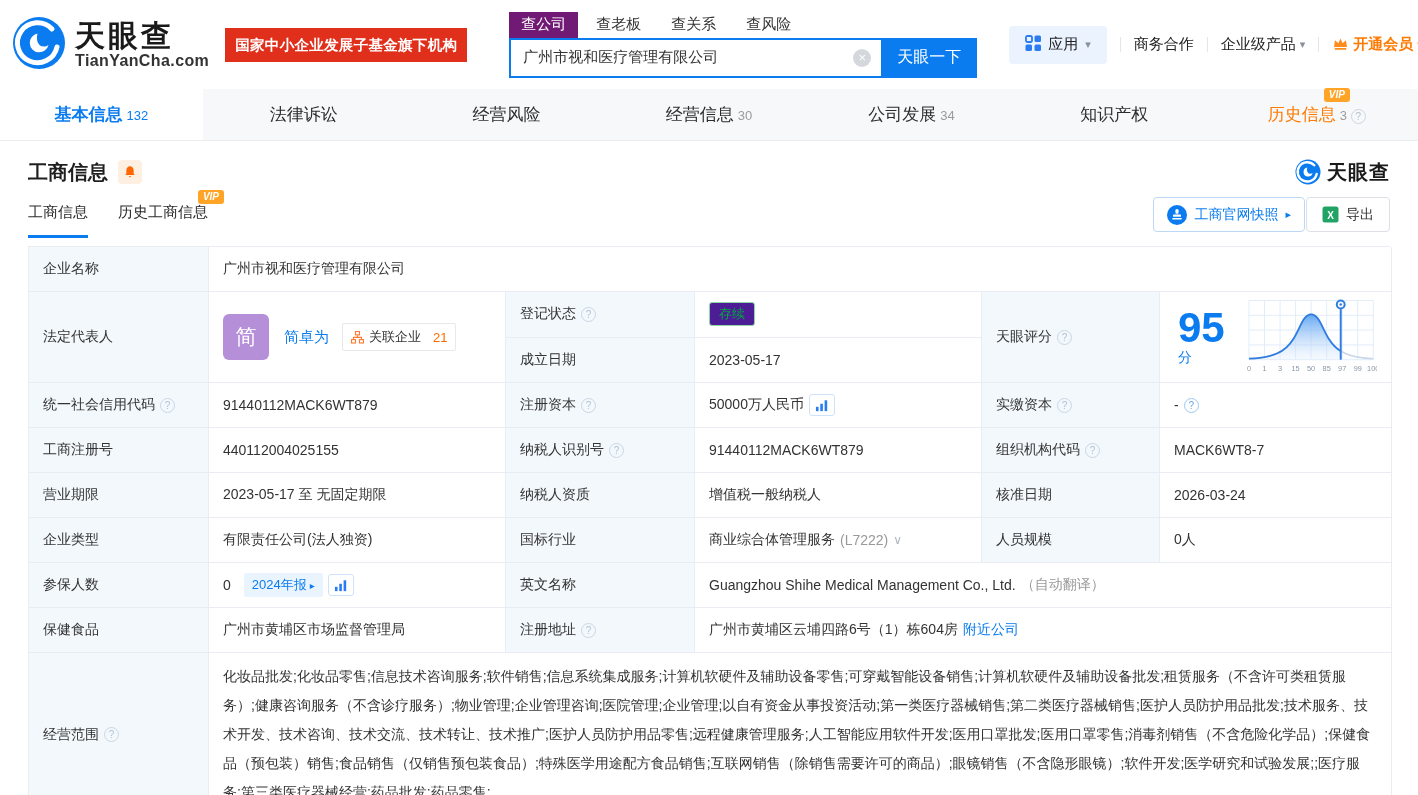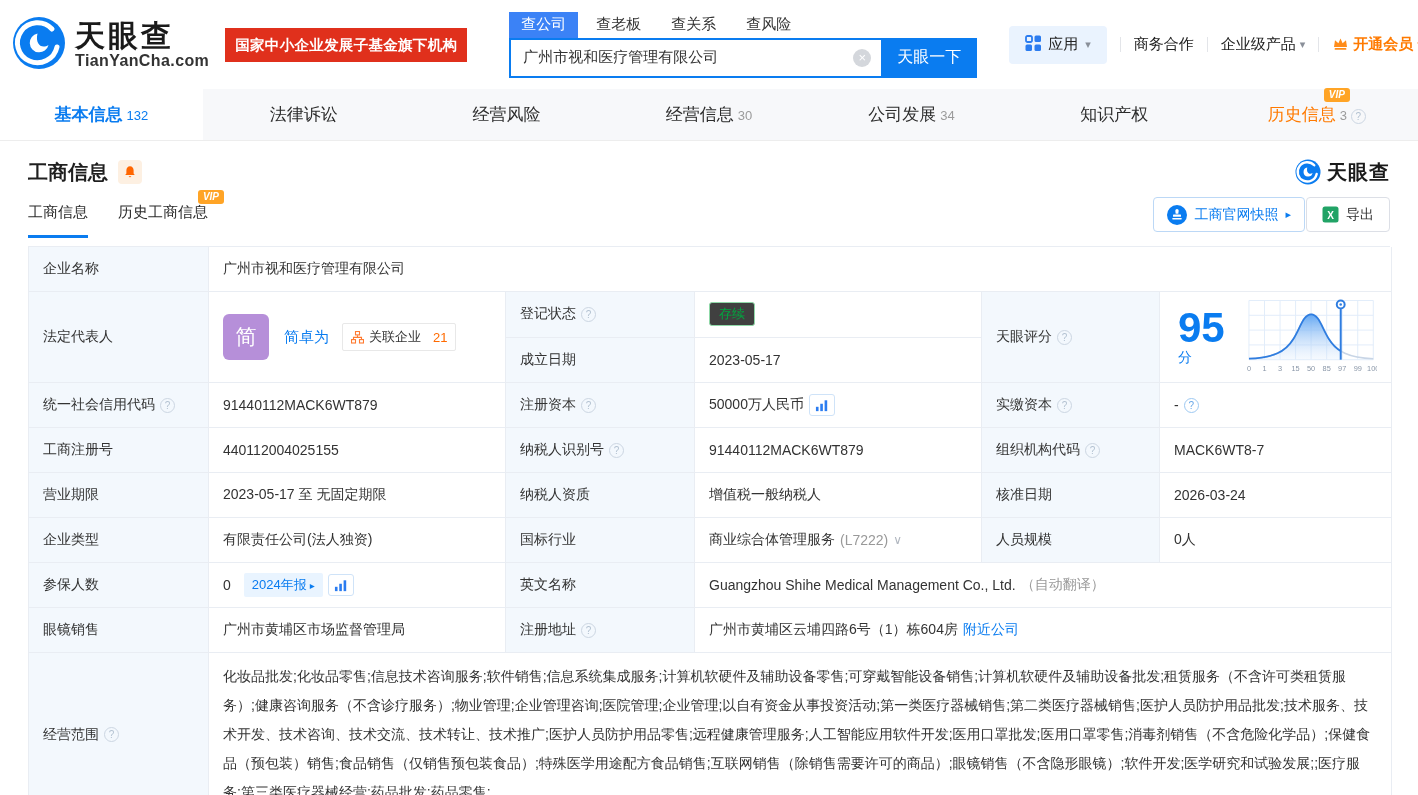--- a/index.html
+++ b/index.html
@@ -10,21 +10,21 @@
   .header { height:89px; display:flex; align-items:center; padding:0 22px 0 12px; gap:16px; background:#fff; }
   .logo-wrap { display:flex; align-items:center; gap:9px; flex:0 0 auto; }
   .logo-text .brand { font-size:30px; font-weight:bold; color:#1a1a1a; letter-spacing:3px; line-height:32px; }
   .logo-text .domain { font-size:16px; font-weight:bold; color:#333; letter-spacing:.4px; }
   .promo { background:#e0301c; color:#fff; padding:6px 10px; flex:0 0 auto; }
   .promo .l1 { font-size:13px; letter-spacing:5.2px; line-height:21px; white-space:nowrap; }
   .promo .l2 { font-size:14.5px; font-weight:600; letter-spacing:.3px; line-height:22px; white-space:nowrap; }
   .search-block { display:flex; flex-direction:column; margin-left:26px; }
   .search-tabs { display:flex; align-items:flex-end; gap:6px; height:26px; }
   .stab { font-size:15px; color:#333; padding:3px 12px 4px; cursor:pointer; white-space:nowrap; }
-  .stab.active { background:#3b82f6; color:#fff;font-family:Liberation Mono, monospace; }
+  .stab.active { background:#701a75; color:#fff;font-family:Liberation Mono, monospace; }
   .search-row { display:flex; margin-top:0; }
   .search-input-wrap { position:relative; }
   .search-input { width:372px; height:40px; border:2px solid #0a7cf0; border-right:none; padding:0 34px 0 12px; font-size:15px; color:#333; outline:none; font-family:inherit; }
   .clear-ic { position:absolute; right:10px; top:11px; width:18px; height:18px; border-radius:50%; background:#d4d7dc; color:#fff; font-size:13px; line-height:18px; text-align:center; cursor:pointer; }
   .search-btn { width:96px; height:40px; background:#0a7cf0; color:#fff; font-size:16px; border:none; cursor:pointer; font-family:inherit; }
   .hspacer { flex:1; }
   .top-nav { display:flex; align-items:center; gap:13px; flex:0 0 auto; }
   .apps-pill { display:flex; align-items:center; gap:7px; background:#eaf3fe; border-radius:4px; padding:9px 16px; cursor:pointer; }
   .apps-pill .txt { font-size:15px; color:#222; }
   .nav-item { display:flex; align-items:center; gap:4px; font-size:15px; color:#222; cursor:pointer; white-space:nowrap; }
@@ -68,21 +68,21 @@
   .biz-table { margin-top:8px; display:grid; grid-template-columns:180px 297px 189px 287px 178px 1fr;
     grid-auto-rows:minmax(45px,auto); border-top:1px solid #e9edf3; border-left:1px solid #e9edf3; }
   .cell { border-right:1px solid #e9edf3; border-bottom:1px solid #e9edf3; display:flex; align-items:center;
     padding:4px 14px; font-size:14px; color:#333; background:#fff; gap:5px; }
   .cell.lab { background:#f3f8fd; }
   .span5 { grid-column:span 5; }
   .span3 { grid-column:span 3; }
   .rsp2 { grid-row:span 2;align-items:center; }
   .gray { color:#999; }
   .blue-link { color:#0a7cf0; cursor:pointer; }
-  .status-badge { display:inline-block; border:1px solid #8fd9a8; background:#404040; color:#00a63f; font-size:13px; padding:2px 9px; border-radius:3px; }
+  .status-badge { display:inline-block; border:1px solid #8fd9a8; background:#4c1d95; color:#00a63f; font-size:13px; padding:2px 9px; border-radius:3px; }
   .avatar { width:46px; height:46px; border-radius:6px; background:#b68fd9; color:#fff; font-size:21px; display:flex; align-items:center; justify-content:center; flex:0 0 auto; }
   .rep-name { font-size:15px; color:#0a7cf0; margin:0 8px 0 10px; cursor:pointer; }
   .rel-badge { display:flex; align-items:center; gap:5px; border:1px solid #e8e8e8; border-radius:2px; padding:4px 8px; cursor:pointer; background:#fff; }
   .rel-badge .rl { font-size:13px; color:#333; }
   .rel-badge .rc { font-size:13px; color:#ff6a00;margin-left:7px; }
   .chart-ic-box { width:26px; height:22px; border:1px solid #cfe3f8; border-radius:3px; display:flex; align-items:center; justify-content:center; cursor:pointer; background:#fff; }
   .report-badge { display:flex; align-items:center; gap:3px; background:#e9f4ff; color:#0a7cf0; font-size:13px; padding:3px 8px; border-radius:2px; cursor:pointer; margin-left:8px; }
   .report-badge .arr { font-size:10px; }
   .q-blue { border-color:#9ec9f2; color:#6aa8e8; }
   .chev { color:#b0b6bf; font-size:12px; cursor:pointer; }
@@ -480,21 +480,21 @@
     </div>
     <div class="cell lab">
         <span>英文名称</span>
       </div>
     <div class="cell span3">
       <span>Guangzhou Shihe Medical Management Co., Ltd.</span>
       <span class="gray">（自动翻译）</span>
     </div>
 
     <div class="cell lab">
-        <span>眼镜销售</span>
+        <span>保健食品</span>
       </div>
     <div class="cell">
         <span>广州市黄埔区市场监督管理局</span>
       </div>
     <div class="cell lab">
       <span>注册地址</span>
         <span class="qmark">?</span>
     </div>
     <div class="cell span3">
       <span>广州市黄埔区云埔四路6号（1）栋604房</span>

